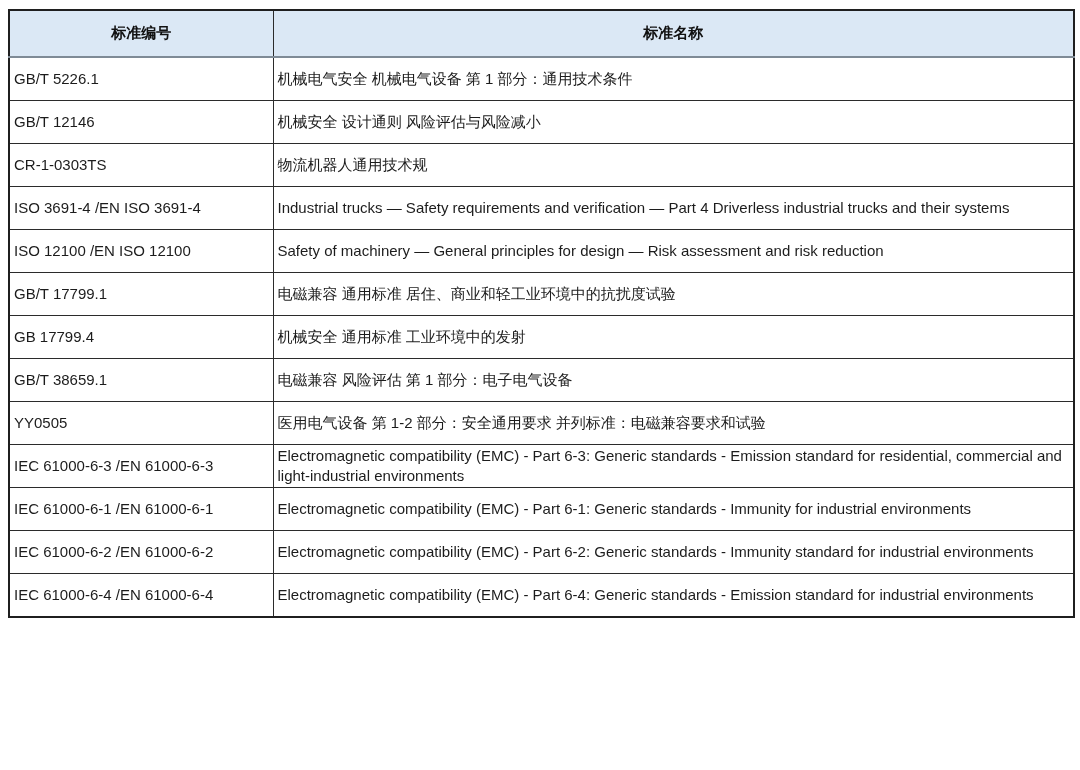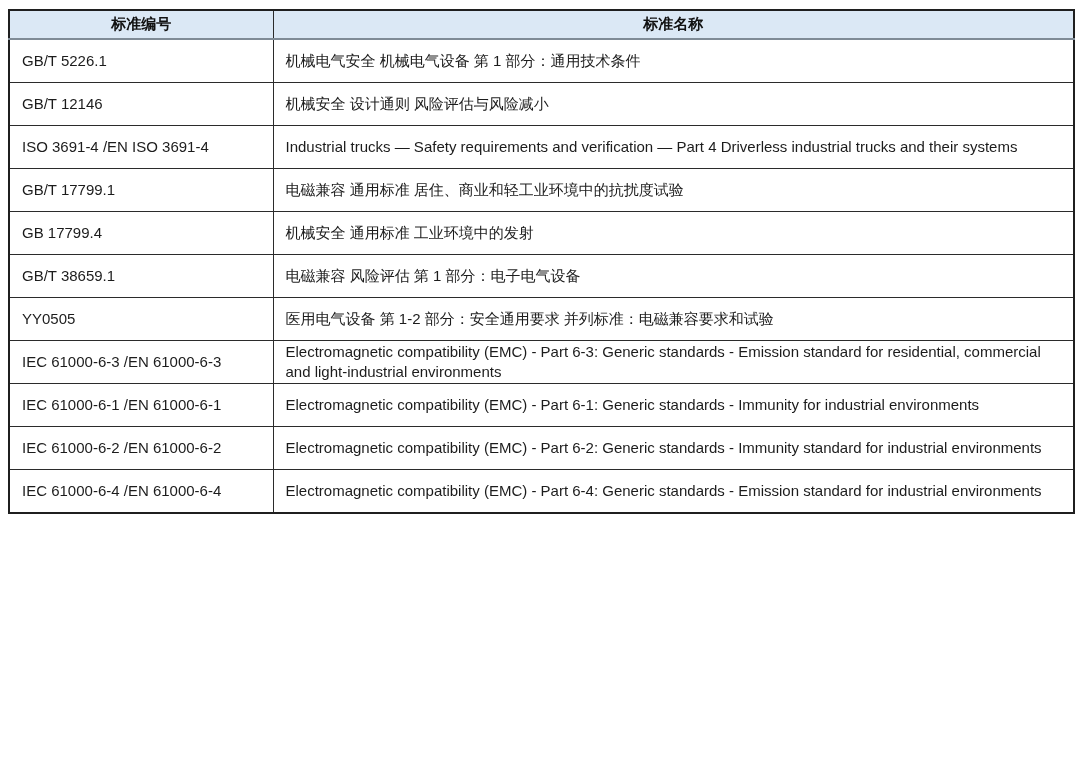--- a/index.html
+++ b/index.html
@@ -29,30 +29,30 @@
   }
   table.standards col.col-code { width: 264px; }
   table.standards col.col-name { width: 801px; }
   table.standards th {
     background: #dbe8f5;
     color: #111111;
     font-size: 15px;
     font-weight: bold;
     text-align: center;
     height: 25px;
-    padding: 1px 4px;
+    padding: 10px 4px;
     border: 1px solid #2b2b2b;
     border-bottom: 2px solid #7f8b96;
   }
   table.standards td {
     color: #1c1c1c;
     font-size: 15px;
     line-height: 20px;
     height: 40px;
-    padding: 1px 4px 1px 12px;
+    padding: 1px 4px 1px 4px;
     vertical-align: middle;
     border: 1px solid #2b2b2b;
     overflow: hidden;
     word-wrap: break-word;
   }
   table.standards td.code-cell {
     white-space: nowrap;
   }
 </style>
 </head>
@@ -75,28 +75,36 @@
   <tr>
     <td class="code-cell">GB/T 5226.1</td>
     <td class="name-cell">机械电气安全 机械电气设备 第 1 部分：通用技术条件</td>
   </tr>
 
   <tr>
     <td class="code-cell">GB/T 12146</td>
     <td class="name-cell">机械安全 设计通则 风险评估与风险减小</td>
   </tr>
 
+  <tr>
+    <td class="code-cell">CR-1-0303TS</td>
+    <td class="name-cell">物流机器人通用技术规</td>
+  </tr>
 
 
   <tr>
     <td class="code-cell">ISO 3691-4 /EN ISO 3691-4</td>
     <td class="name-cell">Industrial trucks — Safety requirements and verification — Part 4 Driverless industrial trucks and their systems</td>
   </tr>
 
 
+  <tr>
+    <td class="code-cell">ISO 12100 /EN ISO 12100</td>
+    <td class="name-cell">Safety of machinery — General principles for design — Risk assessment and risk reduction</td>
+  </tr>
 
   <tr>
     <td class="code-cell">GB/T 17799.1</td>
     <td class="name-cell">电磁兼容 通用标准 居住、商业和轻工业环境中的抗扰度试验</td>
   </tr>
 
 
 
   <tr>
     <td class="code-cell">GB 17799.4</td>

